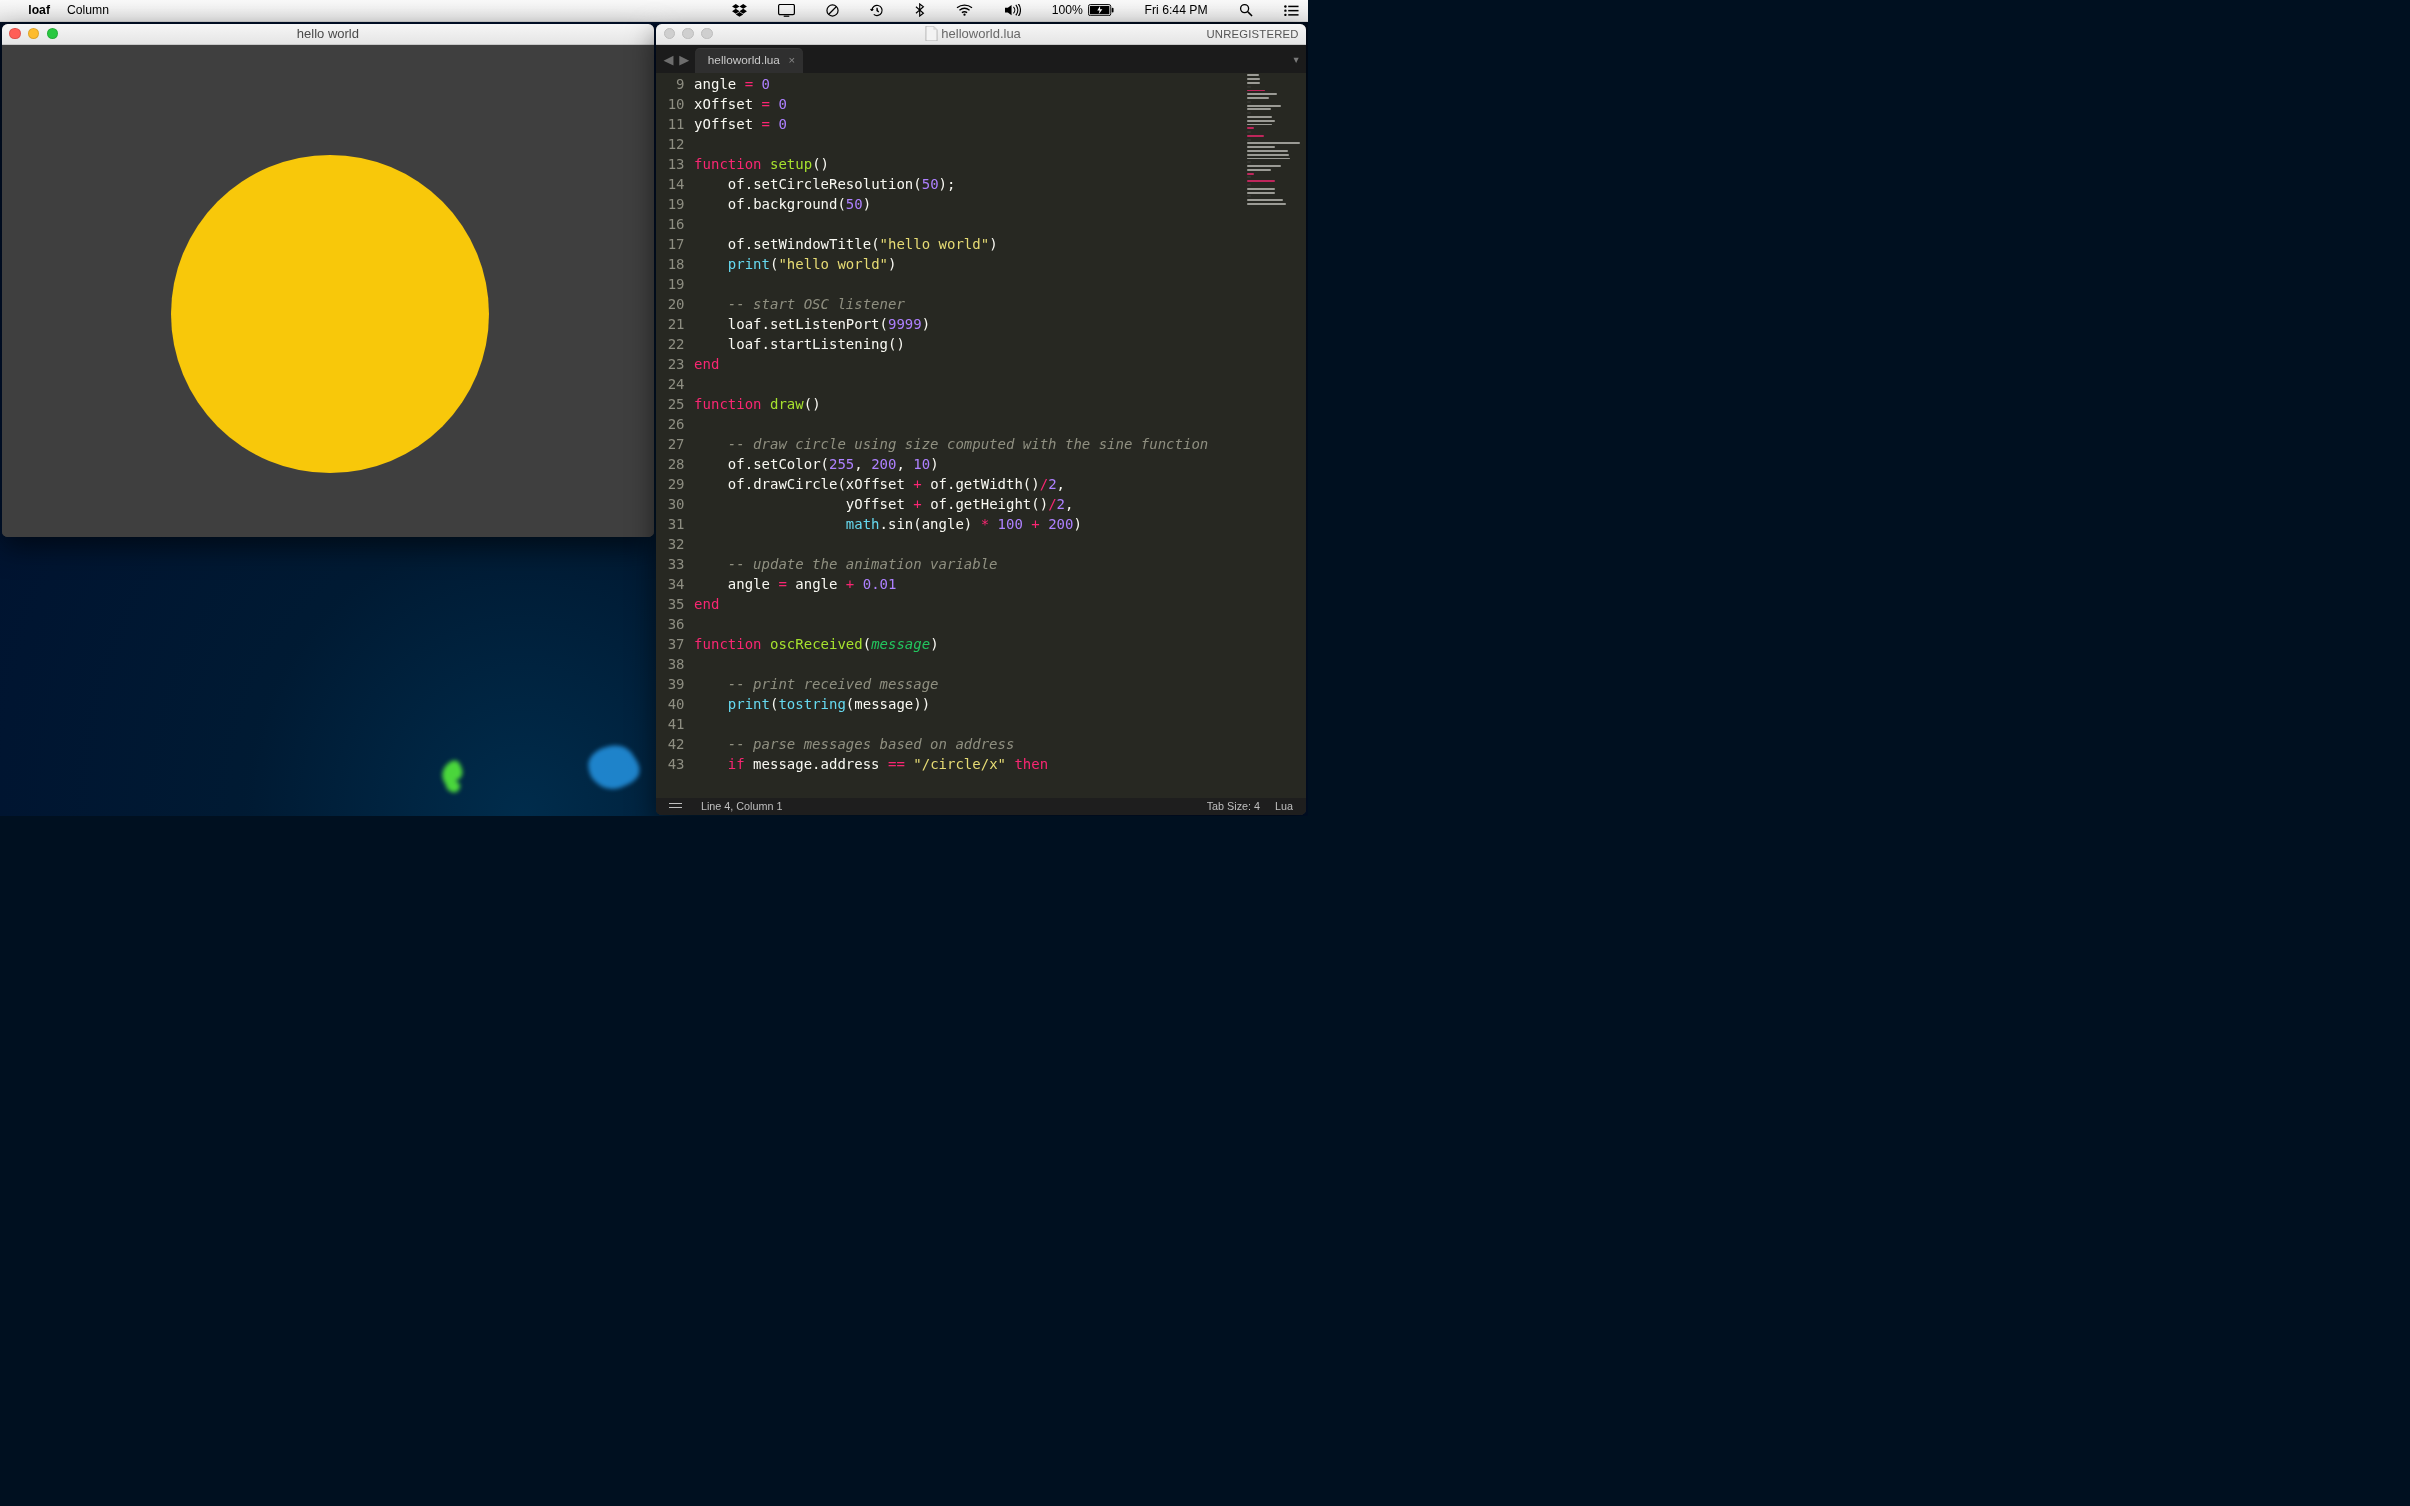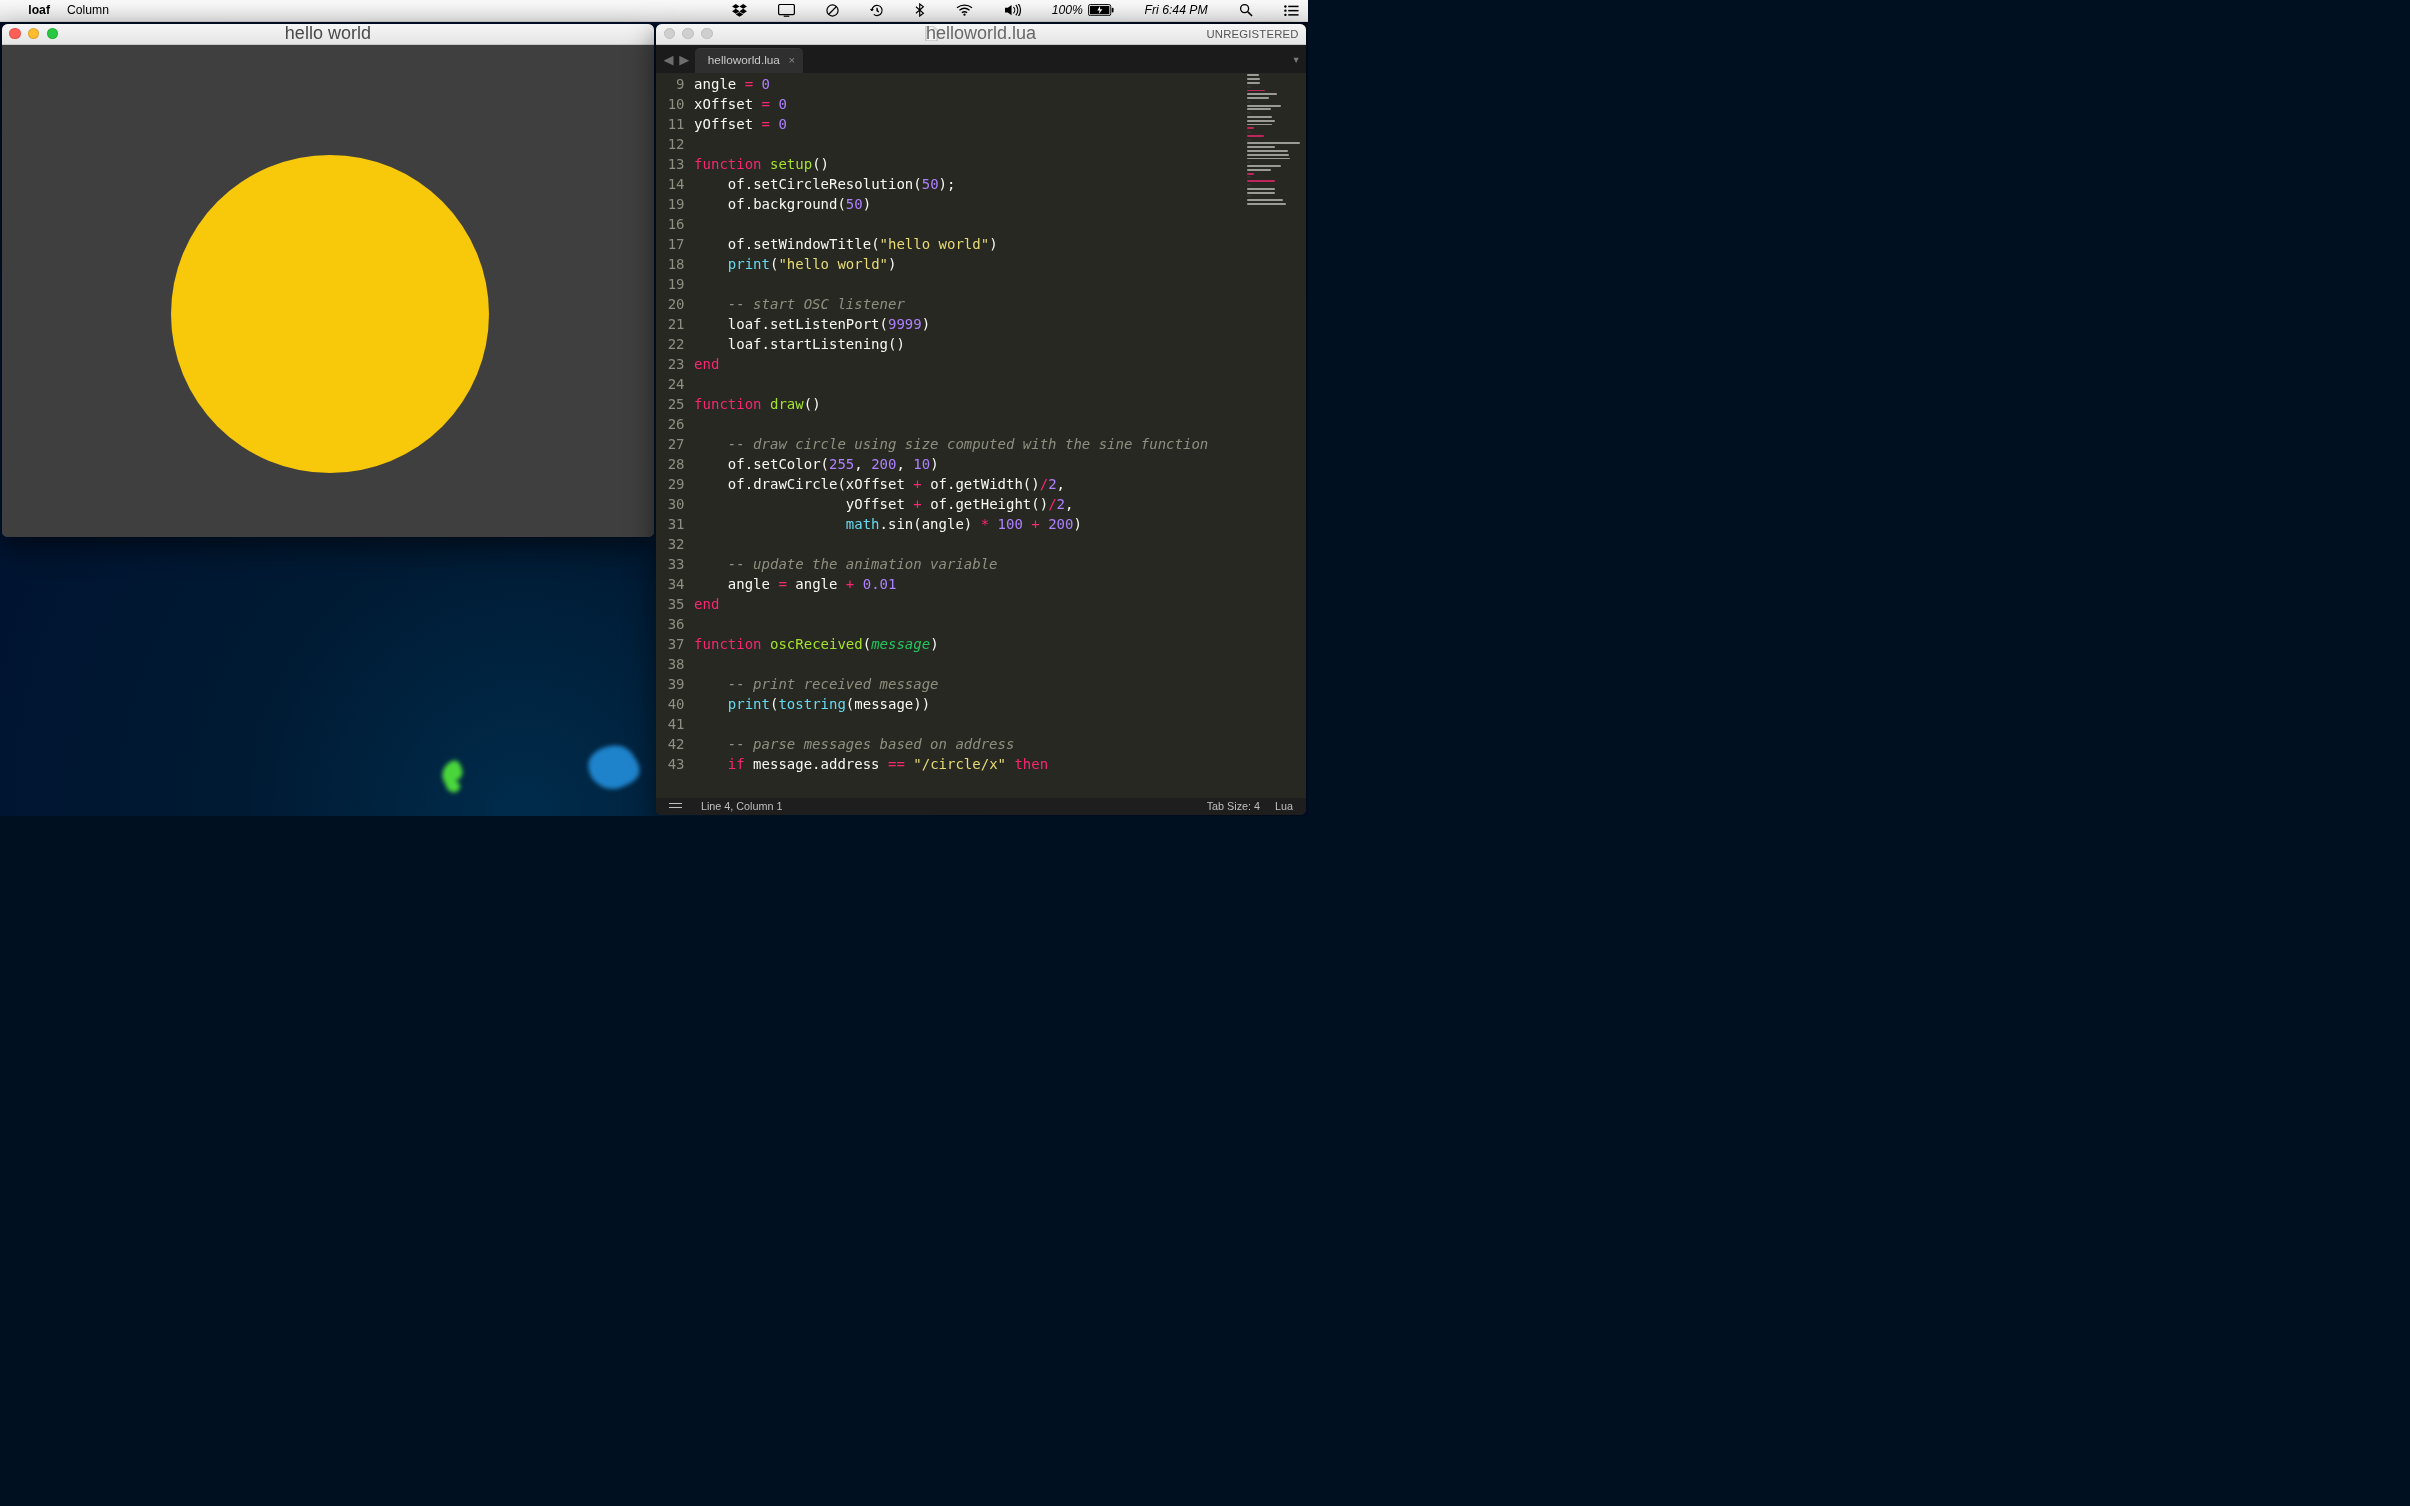--- a/index.html
+++ b/index.html
@@ -26,21 +26,21 @@
     border-bottom: 0.9px solid rgba(0,0,0,0.15);
     display: flex; align-items: center;
     font-size: 12.2px;
     color: #000;
     padding: 0 9.4px 0 9.4px;
   }
   .menubar .left, .menubar .right { display:flex; align-items:center; gap:17px; }
   .menubar .apple { font-size: 14px; line-height:1; margin-right: 1.9px;}
   .menubar .app { font-weight: 700; }
   .menubar .spacer { flex: 1; }
-  .menubar .right { gap: 31px; font-size: 12.2px; font-style: italic; }
+  .menubar .right { gap: 31px; font-size: 12.2px; }
   .mi { display:inline-flex; align-items:center; justify-content:center; height:100%; }
   .mi svg { display:block; }
   .mi.battery { gap:4.7px; }
   .mi .pct { font-size: 12.2px; }
 
   
   .winA {
     position: absolute;
     top: 23.5px; left: 1.9px;
     width: 652px; height: 513px;
@@ -54,21 +54,21 @@
     background: linear-gradient(#f6f6f6, #e5e5e5);
     border-bottom: 0.9px solid #c7c7c7;
     display: flex; align-items: center;
     position: relative;
   }
   .traffic { display:flex; gap:7.5px; align-items:center; padding-left: 7.5px; }
   .tl-dot { width:11.3px; height:11.3px; border-radius:50%; border:0.5px solid rgba(0,0,0,0.12); }
   .tl-close   { background:#ff5f57; }
   .tl-min     { background:#febc2e; }
   .tl-zoom    { background:#28c840; }
-  .tl-title { position:absolute; left:0; right:0; text-align:center; font-size:18px; color:#4a4a4a; }
+  .tl-title { position:absolute; left:0; right:0; text-align:center; font-size:13px; color:#4a4a4a; }
   .winA .client { position:absolute; inset:21px 0 0 0; background:#3f3f3f; }
   .circle {
     position:absolute;
     left: 169px; top: 110px;
     width: 318px; height: 318px;
     background: #f8c80a;
     border-radius: 50%;
   }
 
   

